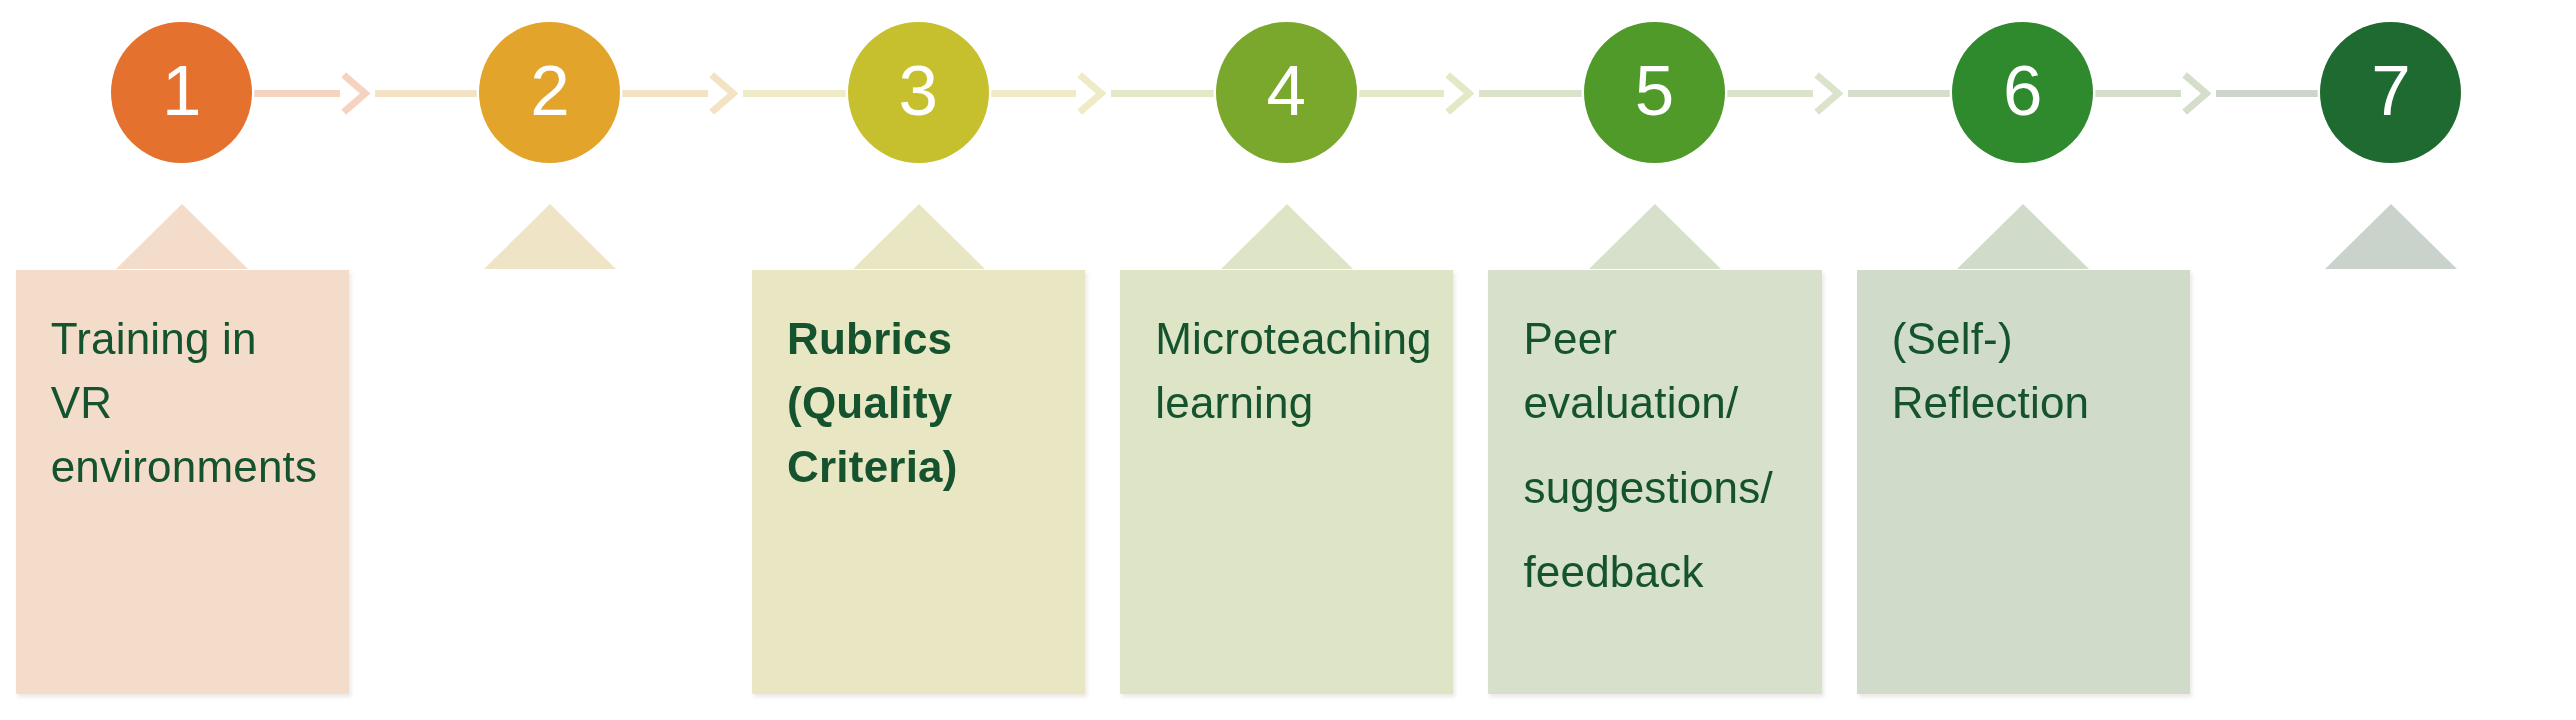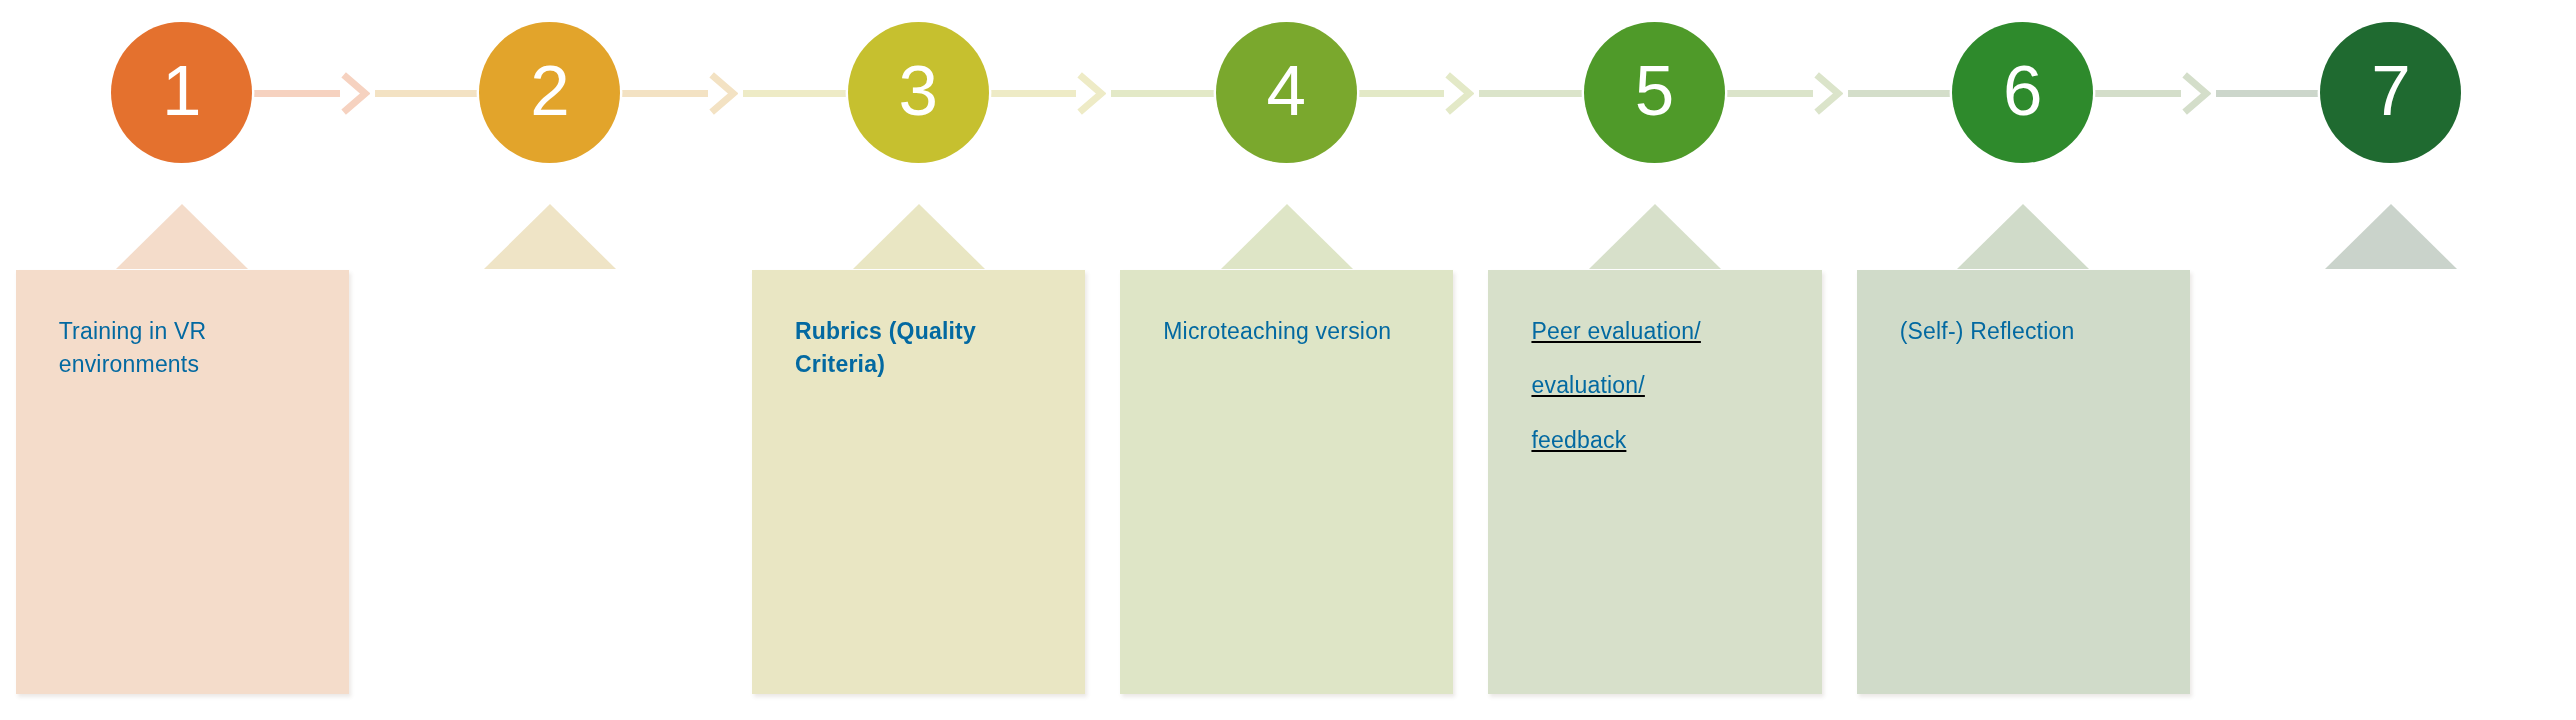--- a/index.html
+++ b/index.html
@@ -84,24 +84,24 @@
     position: absolute;
     top: 270px;
     left: 0;
     right: 0;
     height: 424px;
     box-sizing: border-box;
     padding: 33px 30px 0 31px;
     box-shadow: 2.4px 3.1px 3.9px rgba(110, 95, 75, 0.14);
   }
   .box p {
-    margin: 12px;
-    font-size: 23px;
+    margin: 4px;
+    font-size: 44px;
     line-height: 1.45;
-    color: #0369a1;
+    color: #14532d;
     letter-spacing: 0.2px;
   }
   .box p + p {
     margin-top: 21px;
   }
 </style>
 </head>
 <body>
 
 <div class="stage">
@@ -160,39 +160,39 @@
     </div>
     <div class="connector">
       <div class="seg segA" style="background-color: rgb(227, 233, 199);"></div>
       <svg class="chev" viewBox="0 0 40 60">
         <polyline points="6,6 34,30 6,54" fill="none" stroke-width="9" style="stroke: rgb(227, 233, 199);"></polyline>
       </svg>
       <div class="seg segB" style="background-color: rgb(219, 228, 202);"></div>
     </div>
     <div class="tri" style="border-bottom-color: rgb(222, 229, 198);"></div>
     <div class="box" style="background-color: rgb(222, 229, 198);">
-      <p>Microteaching version</p>
+      <p>Microteaching learning</p>
     </div>
   </div>
 
   <div class="step">
     <div class="circle" style="background-color: rgb(79, 154, 41);">
       <span class="num">5</span>
     </div>
     <div class="connector">
       <div class="seg segA" style="background-color: rgb(219, 228, 202);"></div>
       <svg class="chev" viewBox="0 0 40 60">
         <polyline points="6,6 34,30 6,54" fill="none" stroke-width="9" style="stroke: rgb(219, 228, 202);"></polyline>
       </svg>
       <div class="seg segB" style="background-color: rgb(212, 222, 202);"></div>
     </div>
     <div class="tri" style="border-bottom-color: rgb(215, 224, 202);"></div>
-    <div class="box" style="background-color: rgb(215, 224, 202); text-decoration: underline;">
+    <div class="box" style="background-color: rgb(215, 224, 202);">
       <p>Peer evaluation/</p>
-      <p>evaluation/</p>
+      <p>suggestions/</p>
       <p>feedback</p>
     </div>
   </div>
 
   <div class="step">
     <div class="circle" style="background-color: rgb(46, 138, 44);">
       <span class="num">6</span>
     </div>
     <div class="connector">
       <div class="seg segA" style="background-color: rgb(212, 222, 202);"></div>

